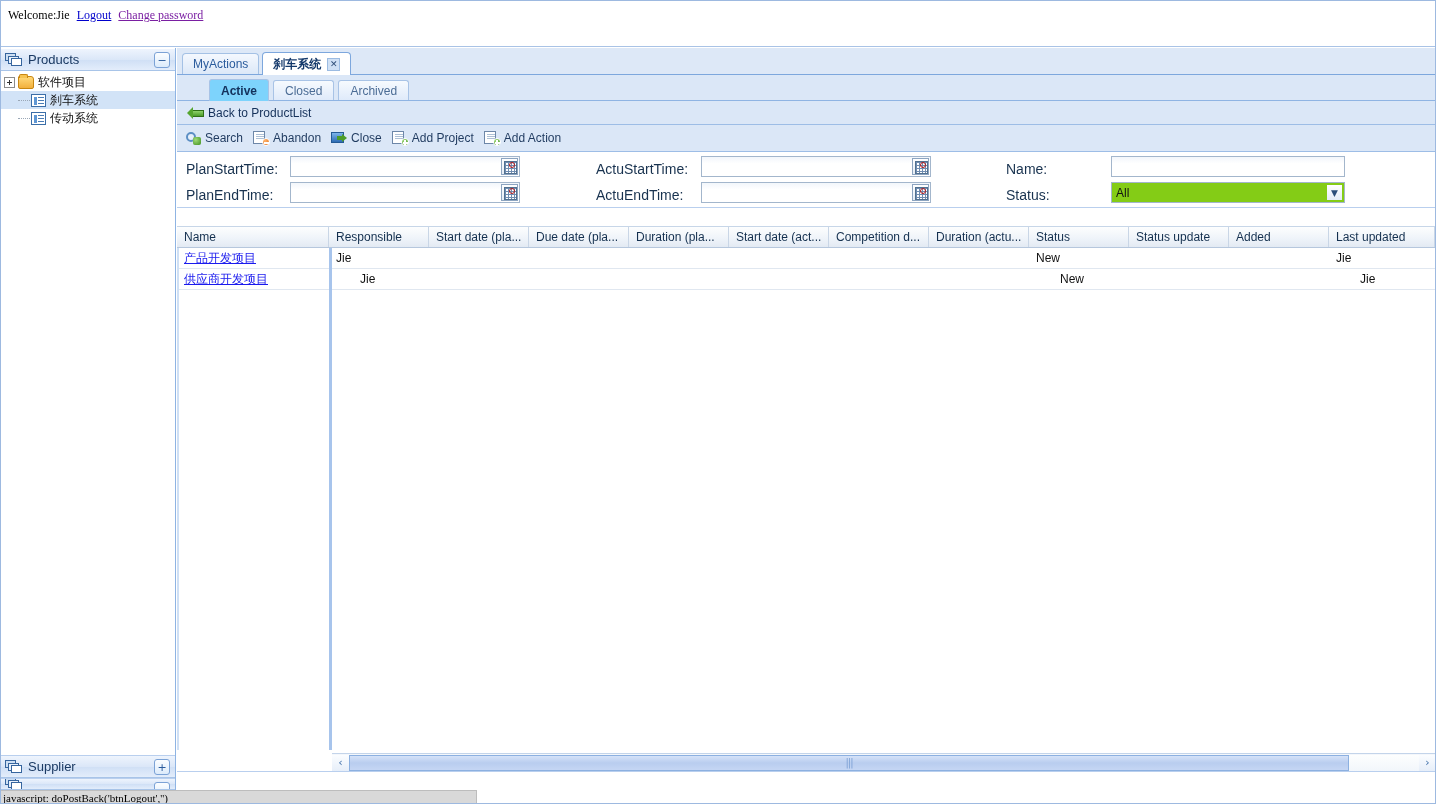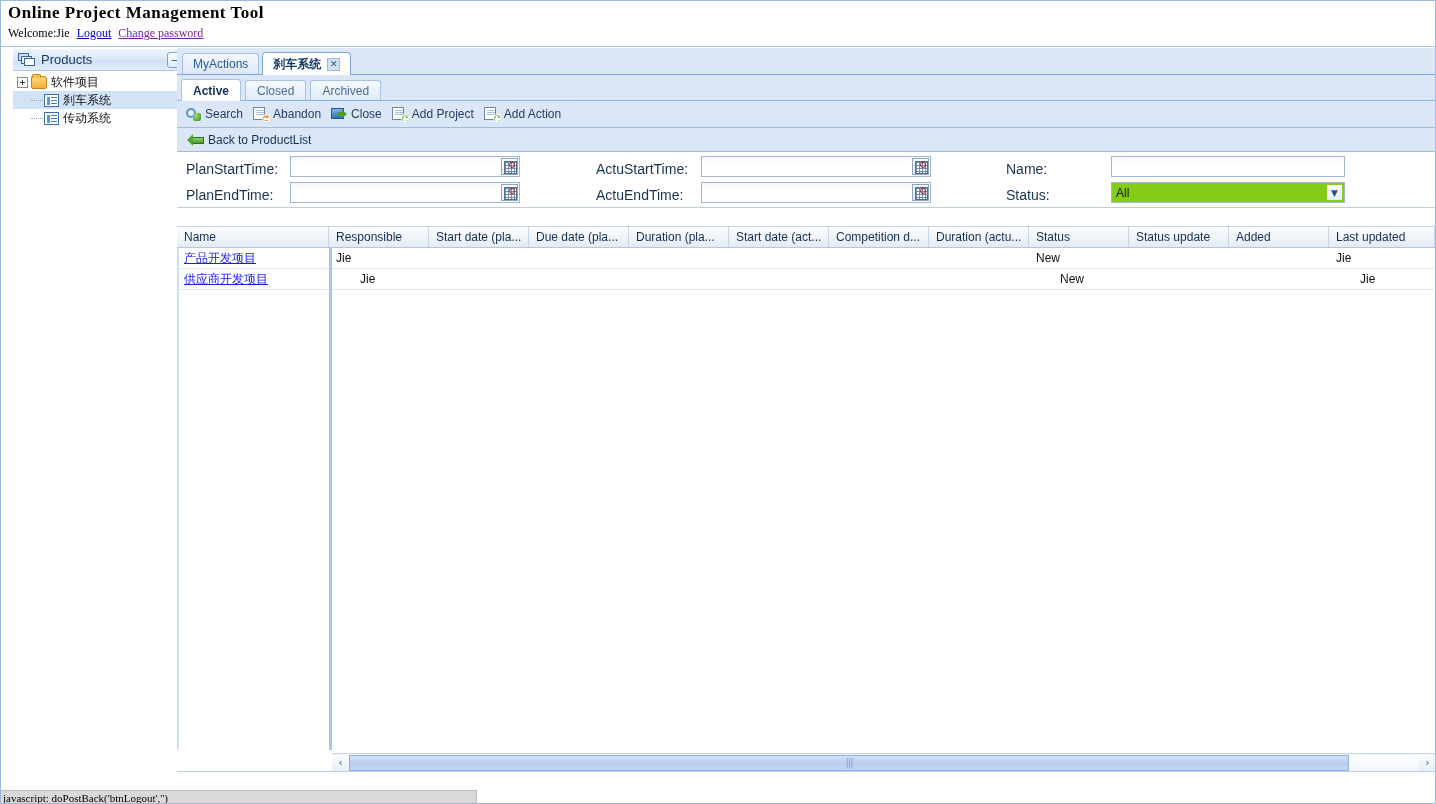--- a/index.html
+++ b/index.html
@@ -37,21 +37,21 @@
     line-height: 16px;
     padding-left: 2px;
     margin-top: 3px;
   }
   #welcome-row a { margin-left: 4px; }
   a.link-blue { color: #0000cc; text-decoration: underline; }
   a.link-purple { color: #7a1fa2; text-decoration: underline; }
 
   
   #sidebar {
-    position: absolute; left: 13px; top: 48px;
+    position: absolute; left: 0; top: 48px;
     width: 176px; height: 742px;
     background: #ffffff;
     border-right: 1px solid #8fb4e3;
   }
   .panel-head {
     position: relative;
     height: 23px;
     background: linear-gradient(to bottom, #eef4fd 0%, #dbe7f8 50%, #cfdff5 51%, #e3edfb 100%);
     border-top: 1px solid #ffffff;
     border-bottom: 1px solid #a8c4e8;
@@ -211,26 +211,27 @@
     display: flex; align-items: center;
     font-size: 12px;
     color: #4b6c95;
     background: linear-gradient(to bottom, #f6fafe, #dfeafa);
     border: 1px solid #a8c3e6;
     border-bottom: none;
     border-radius: 3px 3px 0 0;
     cursor: pointer;
   }
   .subtab.active {
-    background: #ffffff;
+    background: #7dd3fc;
     color: #13315c;
     font-weight: bold;
     height: 22px;
     position: relative; top: 1px;
     z-index: 3;
+    margin-left: 28px;
   }
 
   
   #backbar {
     height: 24px;
     background: #dbe7f7;
     border-bottom: 1px solid #9dbde6;
     display: flex; align-items: center;
     padding-left: 10px;
   }
@@ -474,21 +475,20 @@
   }
   #outer-border {
     position: absolute; left:0; top:0; width: 1436px; height: 804px;
     border: 1px solid #9db9e0; pointer-events: none;
   }
 </style>
 </head>
 <body>
 
 <div id="app-header">
-  <div id="app-title">Online Project Management Tool</div>
   <div id="welcome-row">
     <span>Welcome:Jie</span>
     <a class="link-blue" href="#">Logout</a>
     <a class="link-purple" href="#">Change password</a>
   </div>
 </div>
 
 <div id="sidebar">
 
   <div class="panel-head">
@@ -514,20 +514,39 @@
       <span class="tree-label">刹车系统</span>
     </div>
     <div class="tree-row">
       <span class="spacer"></span>
       <span class="dash"></span>
       <span class="doc-icon"></span>
       <span class="tree-label">传动系统</span>
     </div>
   </div>
 
+  <div id="sidebar-bottom">
+    <div class="panel-head collapsed">
+      <span class="stack-icon">
+          <i></i>
+          <i></i>
+          <i></i>
+        </span>
+      <span class="ptitle">Supplier</span>
+      <span class="panel-toggle">+</span>
+    </div>
+    <div class="panel-head collapsed" style="height:12px;overflow:hidden;">
+      <span class="stack-icon">
+          <i></i>
+          <i></i>
+          <i></i>
+        </span>
+      <span class="panel-toggle"></span>
+    </div>
+  </div>
 </div>
 
 <div id="main">
 
   <div id="tabstrip">
     <div class="tab">
       <span>MyActions</span>
     </div>
     <div class="tab active">
       <span>刹车系统</span>
@@ -537,20 +556,27 @@
 
   <div id="subtabstrip">
     <div class="subtab active">
       <span>Active</span>
     </div>
     <div class="subtab">
       <span>Closed</span>
     </div>
     <div class="subtab">
       <span>Archived</span>
+    </div>
+  </div>
+
+  <div id="backbar">
+    <div class="back-link">
+      <span class="arrow-left"></span>
+      <span>Back to ProductList</span>
     </div>
   </div>
 
   <div id="toolbar">
     <div class="tb-btn">
       <span class="tb-ico ico-search">
           <span class="g1"></span>
           <span class="g2"></span>
         </span>
       <span>Search</span>
@@ -578,27 +604,20 @@
     </div>
     <div class="tb-btn">
       <span class="tb-ico">
           <span class="pg"></span>
           <span class="badge plus"></span>
         </span>
       <span>Add Action</span>
     </div>
   </div>
 
-  <div id="backbar">
-    <div class="back-link">
-      <span class="arrow-left"></span>
-      <span>Back to ProductList</span>
-    </div>
-  </div>
-
   <div id="filterform">
 
     <span class="f-label" style="left:9px; top:9px;">PlanStartTime:</span>
     <div class="f-field" style="left:113px; top:4px; width:230px;">
       <input type="text" value="" style="">
       <span class="cal-btn"></span>
     </div>
 
     <span class="f-label" style="left:9px; top:35px;">PlanEndTime:</span>
     <div class="f-field" style="left:113px; top:30px; width:230px;">

